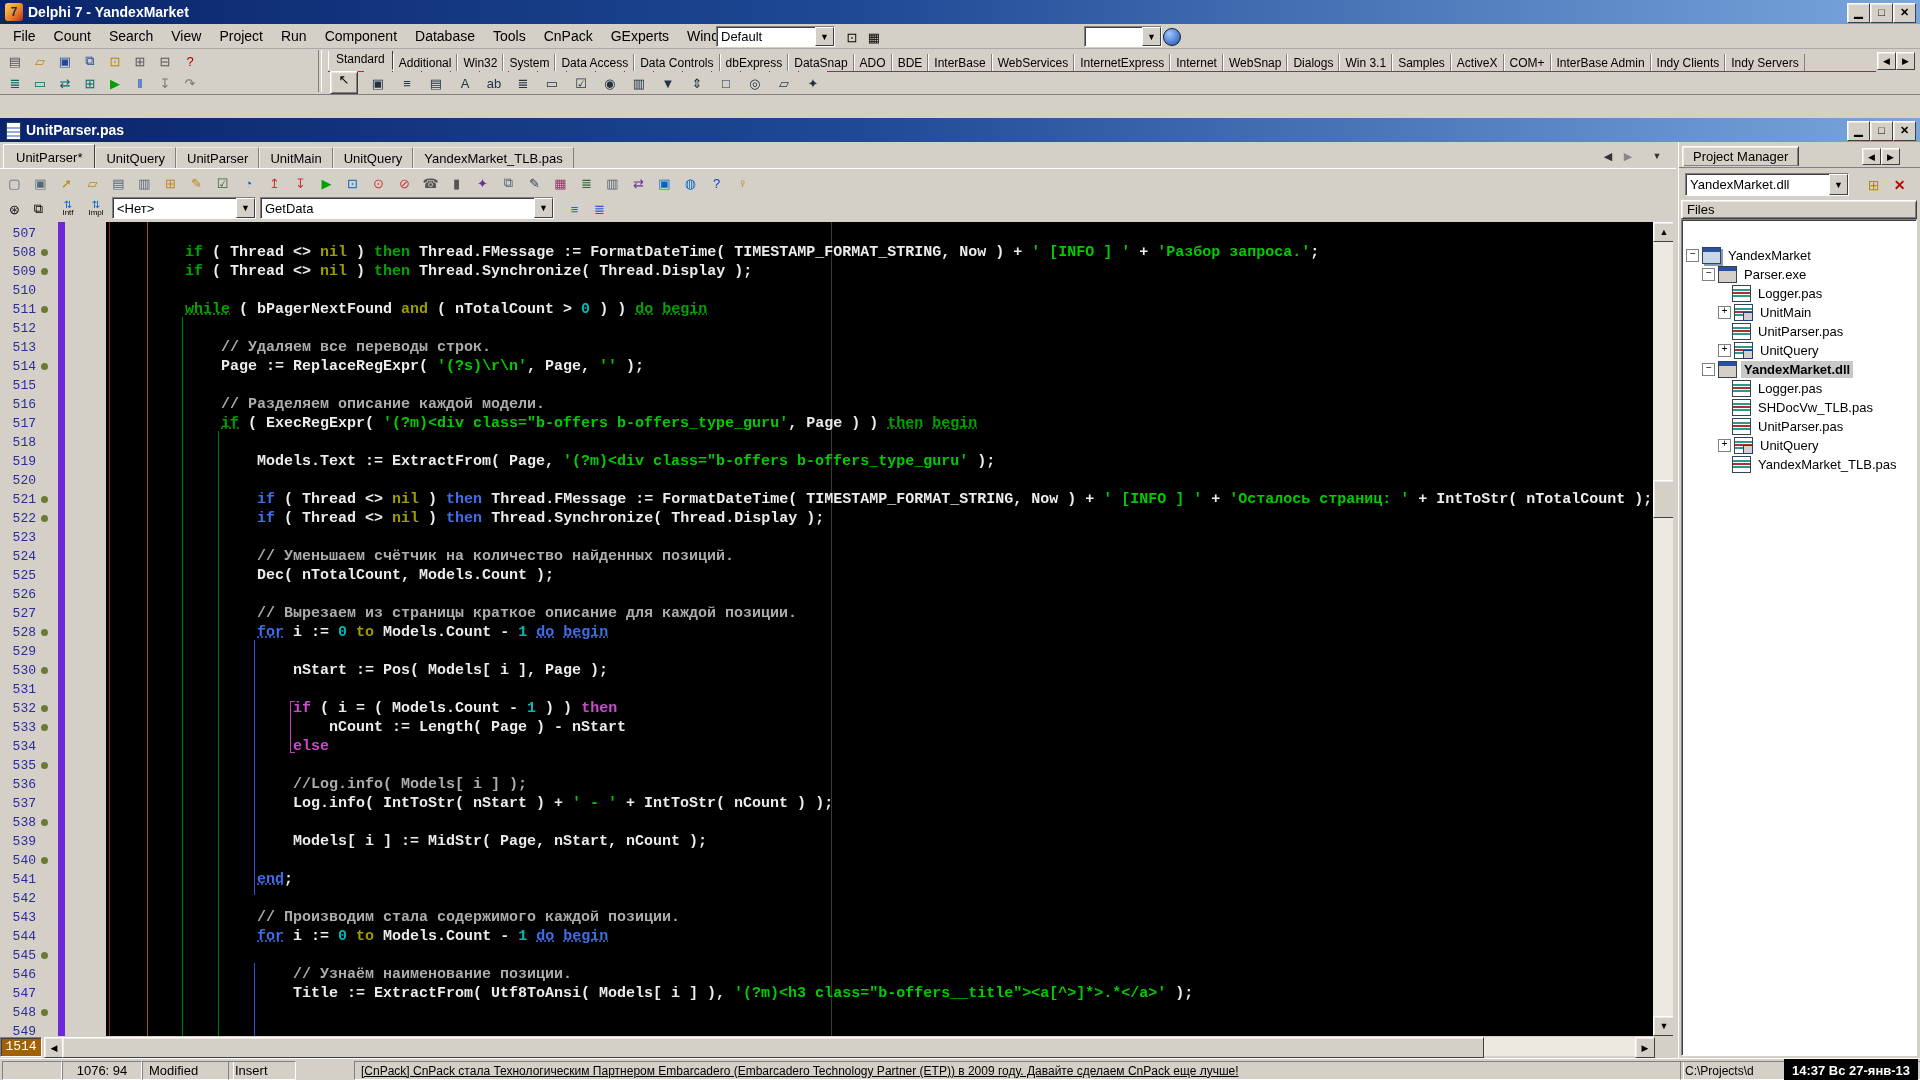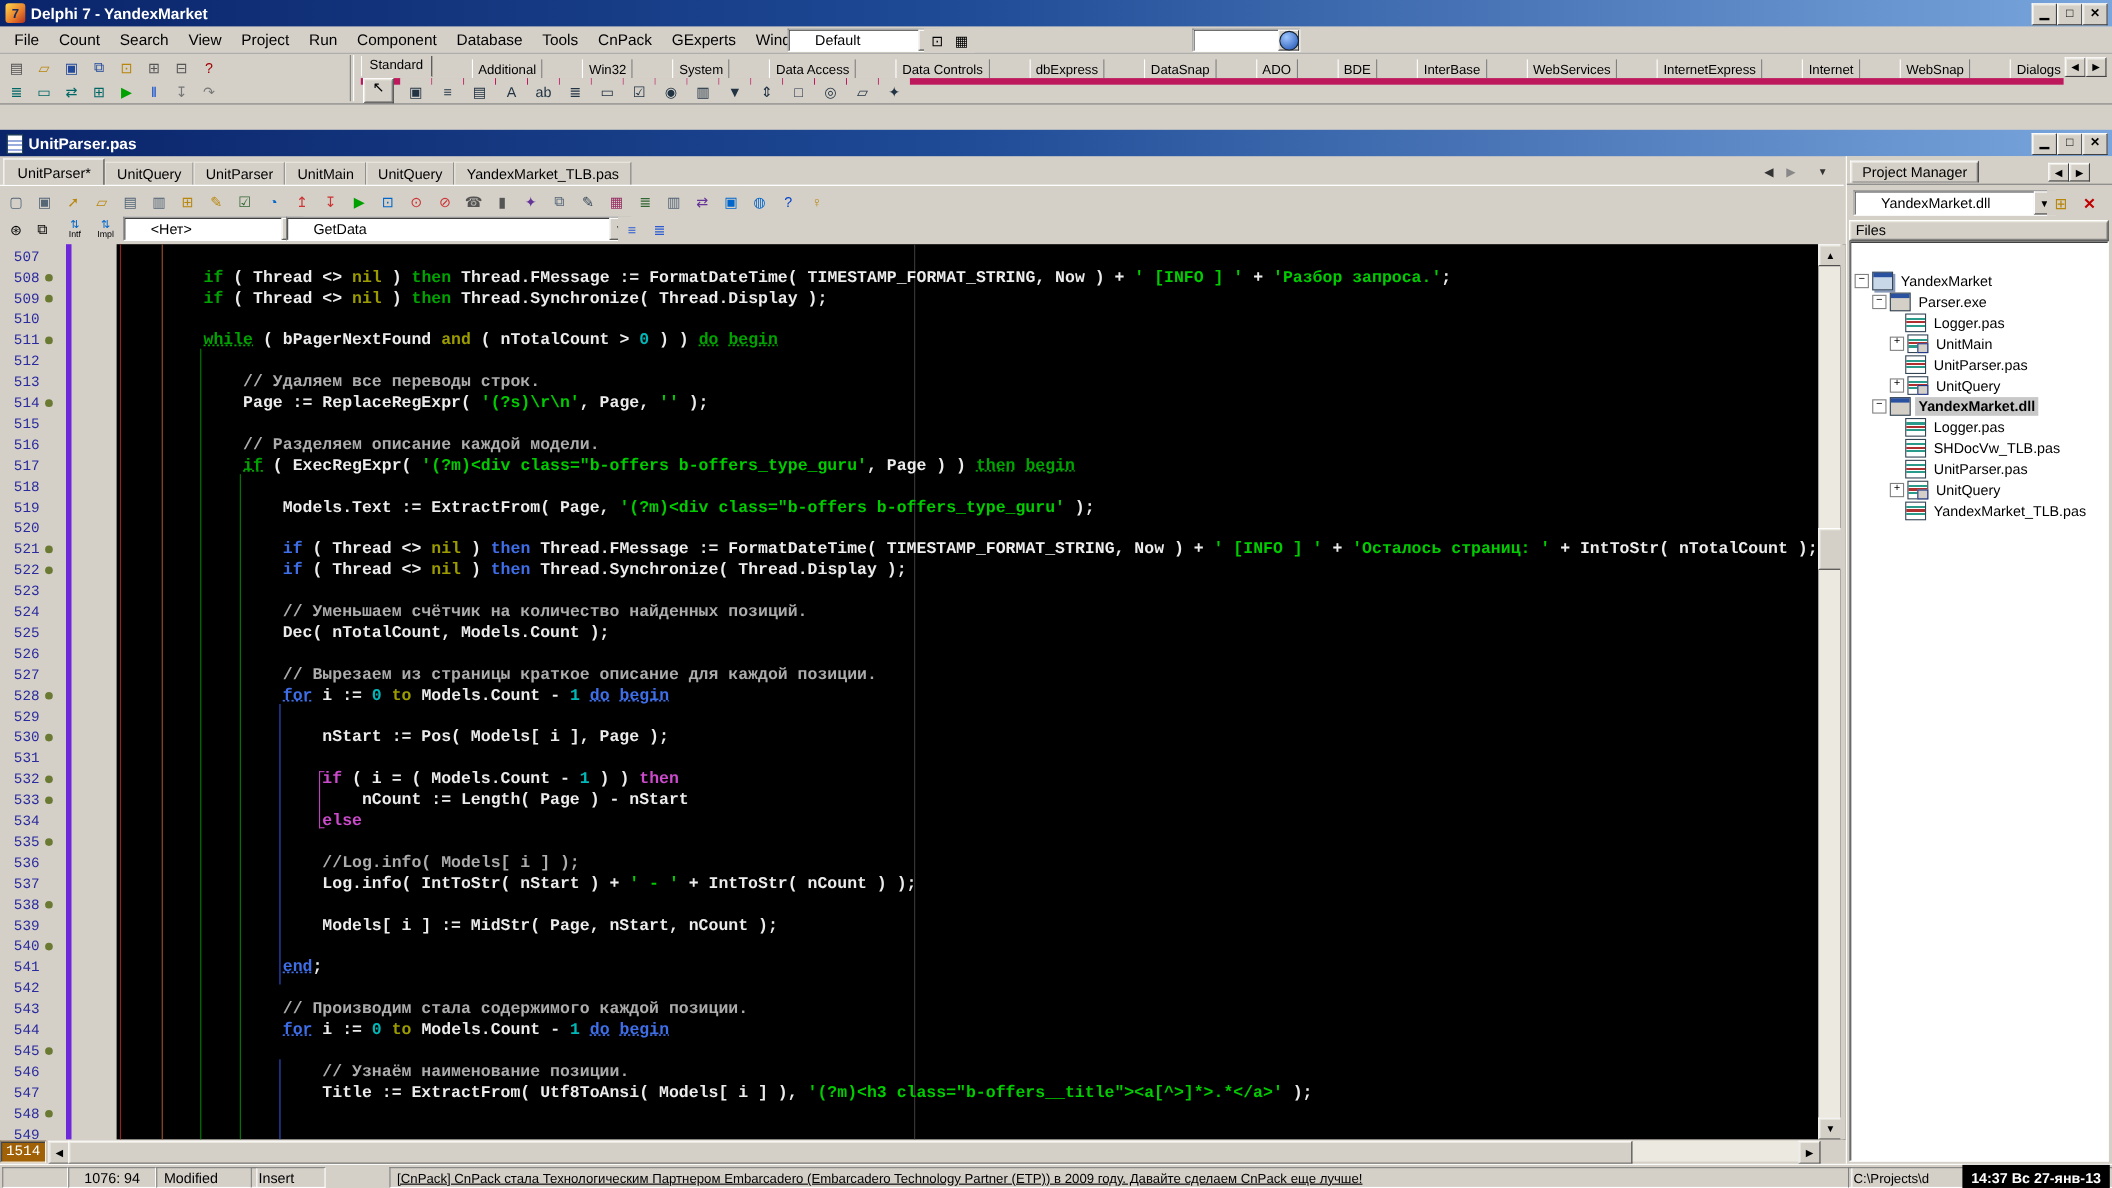--- a/index.html
+++ b/index.html
@@ -14,21 +14,21 @@
   
   .tbar{background:linear-gradient(90deg,var(--tb1,#0a246a) 0%,#1e4a96 45%,var(--tb2,#7aa6dd) 100%);color:#fff;font-weight:bold;display:flex;align-items:center;}
   .wbtn{width:21px;height:18px;font-size:11px;line-height:16px;text-align:center;color:#000;
     background:#d4d0c8;border:1px solid;border-color:#ffffff #404040 #404040 #ffffff;box-shadow:inset 1px 1px 0 #ece9e0;}
   
   .menu-item{padding:3px 9px;display:inline-block;}
   
   .tb-ic{width:22px;height:20px;font-size:13px;display:inline-flex;align-items:center;justify-content:center;background:#d4d0c8;border:1px solid #d4d0c8;}
   .cn-ic{width:23px;height:22px;font-size:13px;display:inline-flex;align-items:center;justify-content:center;background:#d4d0c8;border:1px solid #d4d0c8;}
   .comp-icon{width:26px;height:22px;font-size:13px;display:inline-flex;align-items:center;justify-content:center;color:#234;background:#d4d0c8;border:1px solid #d4d0c8;}
-  .combo{background:#fff;border:1px solid;border-color:#808080 #fff #fff #808080;box-shadow:inset 1px 1px 0 #404040;display:flex;align-items:center;font-size:13px;padding-left:20px;}
+  .combo{background:#fff;border:1px solid;border-color:#808080 #fff #fff #808080;box-shadow:inset 1px 1px 0 #404040;display:flex;align-items:center;font-size:13px;}
   .combo .val{flex:1;padding:1px 4px;white-space:nowrap;overflow:hidden;}
   .combo .drop{width:17px;align-self:stretch;background:#d4d0c8;border:1px solid;border-color:#fff #404040 #404040 #fff;font-size:9px;display:flex;align-items:center;justify-content:center;}
   
   .ptab{font-size:12px;padding:2px 5px 1px 5px;border-right:1px solid #808080;border-left:1px solid #fff;white-space:nowrap;color:#000;}
   .ptab.active{background:#d4d0c8;border:1px solid;border-color:#fff #404040 #d4d0c8 #fff;position:relative;top:-1px;padding:3px 7px;}
   
   .etab{font-size:13px;padding:3px 10px 2px;margin-top:3px;background:#d4d0c8;border:1px solid;border-color:#ece9e0 #808080 #808080 #ece9e0;border-bottom:none;white-space:nowrap;}
   .etab.active{margin-top:0;padding:5px 12px 3px;border-color:#fff #404040 #d4d0c8 #fff;position:relative;z-index:2;}
   
   #code-area{background:var(--codebg,#000);overflow:hidden;}
@@ -126,21 +126,21 @@
         <span class="tb-ic" style="color: rgb(0, 102, 102);">⇄</span>
         <span class="tb-ic" style="color: rgb(0, 102, 102);">⊞</span>
         <span class="tb-ic" style="color: rgb(0, 160, 0);">▶</span>
         <span class="tb-ic" style="color: rgb(0, 68, 204);">‖</span>
         <span class="tb-ic" style="color: rgb(119, 119, 119);">↧</span>
         <span class="tb-ic" style="color: rgb(119, 119, 119);">↷</span>
       </div>
     <div class="abs" style="left:318px;top:2px;width:2px;height:42px;border-left:1px solid #808080;border-right:1px solid #fff;"></div>
 
     <div class="abs" style="left:324px;top:0;width:1596px;height:46px;">
-      <div id="palette-tabs" class="abs" style="left:4px;top:3px;right:44px;height:20px;display:flex;align-items:flex-end;overflow:hidden;border-bottom:6px solid #be185d;gap:36px;">
+      <div id="palette-tabs" class="abs" style="left:4px;top:3px;right:44px;height:20px;display:flex;align-items:flex-end;overflow:hidden;border-bottom:1px solid #be185d;">
           <span class="ptab active">Standard</span>
           <span class="ptab">Additional</span>
           <span class="ptab">Win32</span>
           <span class="ptab">System</span>
           <span class="ptab">Data Access</span>
           <span class="ptab">Data Controls</span>
           <span class="ptab">dbExpress</span>
           <span class="ptab">DataSnap</span>
           <span class="ptab">ADO</span>
           <span class="ptab">BDE</span>
@@ -258,21 +258,21 @@
       <div class="abs combo" style="left:258px;top:1px;width:292px;height:20px;">
         <span class="val">GetData</span>
           <span class="drop">▼</span>
       </div>
       <span class="abs cn-ic" style="left:560px;top:1px;color:#2a5ad0;">≡</span>
       <span class="abs cn-ic" style="left:585px;top:1px;color:#2a5ad0;">≣</span>
     </div>
 
     <div class="abs" style="left:0;top:104px;width:1676px;height:814px;">
 
-      <div id="gutter" class="abs" style="left:0;top:0;width:65px;height:814px;background:#d4d0c8;border-right:5px solid #6d28d9;padding-top:2px;box-sizing:border-box;">
+      <div id="gutter" class="abs" style="left:0;top:0;width:65px;height:814px;background:#d4d0c8;border-right:7px solid #6d28d9;padding-top:2px;box-sizing:border-box;">
           <div class="g-row">
             <span class="g-num">507</span>
           </div>
           <div class="g-row">
             <span class="g-num">508</span>
             <span class="g-dot"></span>
           </div>
           <div class="g-row">
             <span class="g-num">509</span>
             <span class="g-dot"></span>

